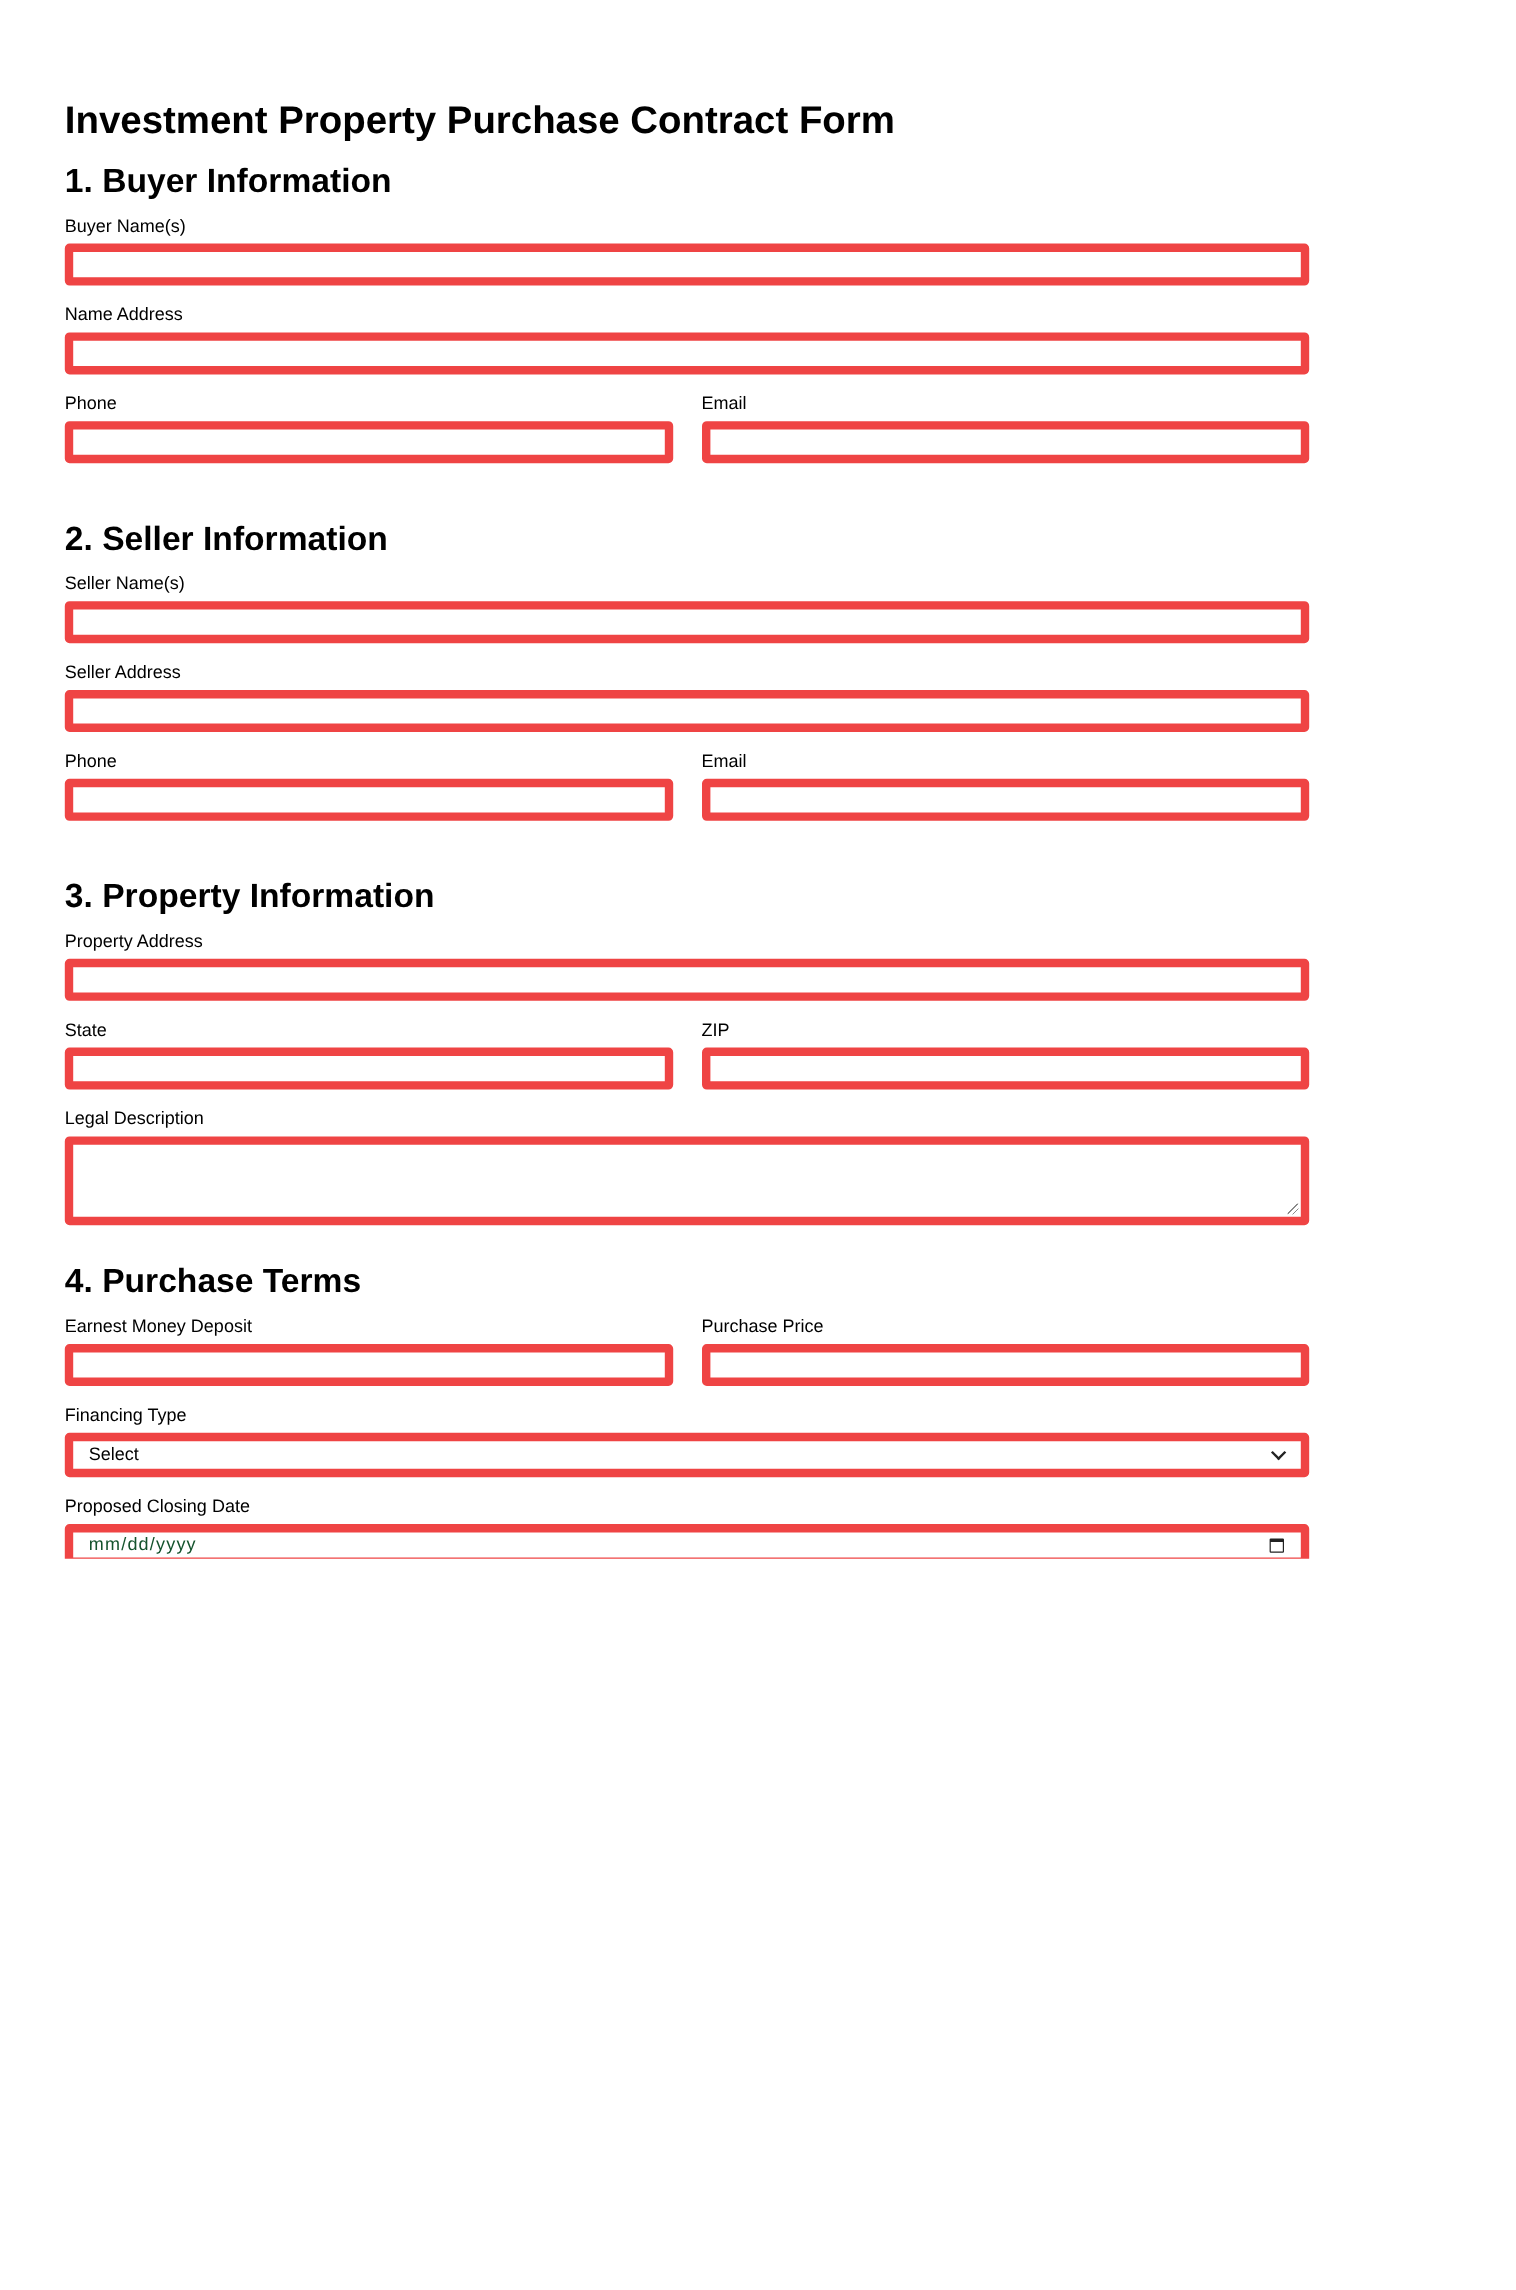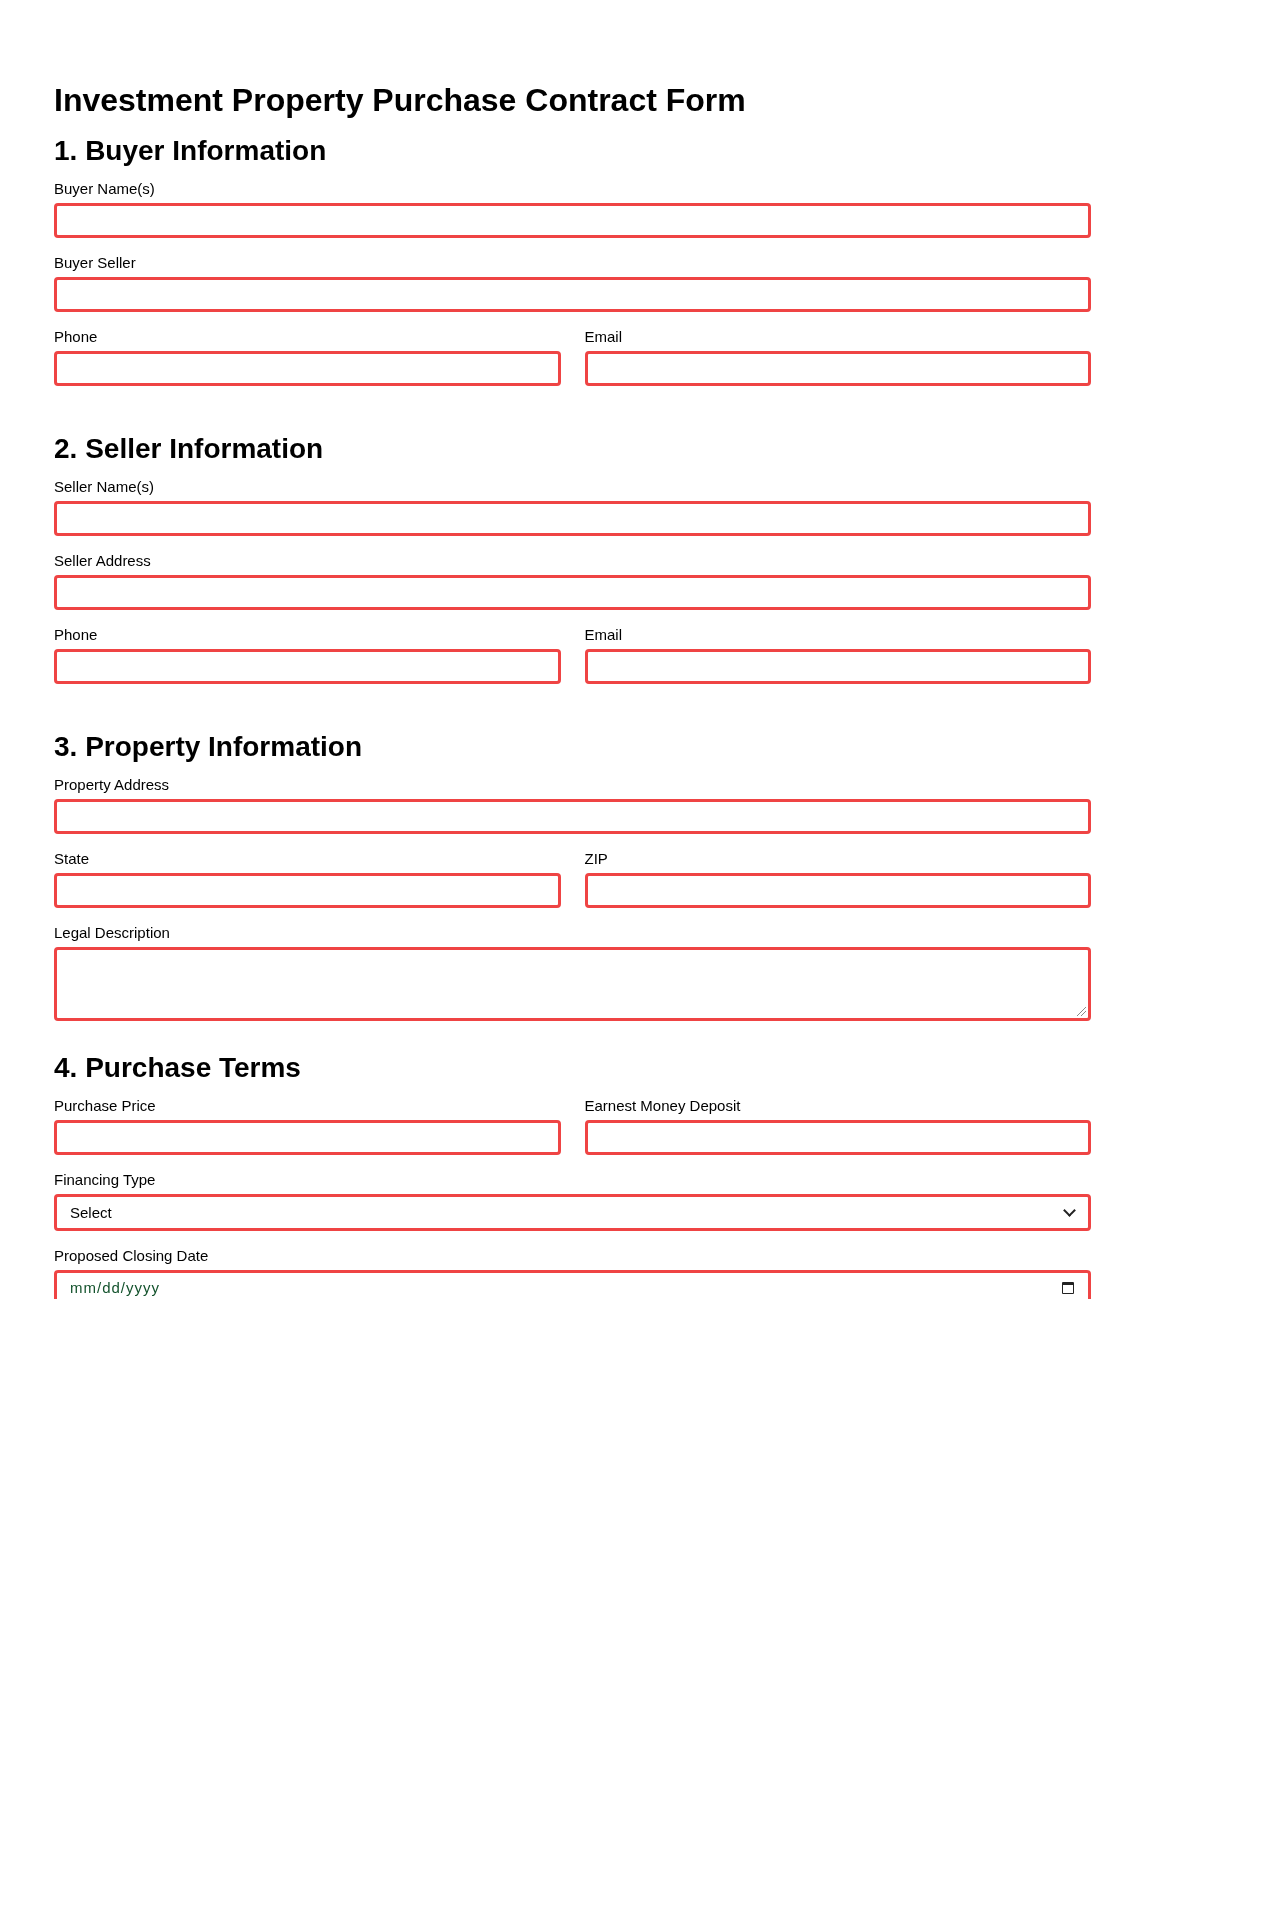--- a/index.html
+++ b/index.html
@@ -21,21 +21,21 @@
   .section:first-of-type h2 { margin-top: 19px; }
   .section h2 + .fields { margin-top: 15px; }
   .field { margin-bottom: 16px; }
   .field label {
     display: block; font-size: 15px; line-height: 18px; margin-bottom: 5px; color: #000;
   }
   .row { display: flex; gap: 24px; }
   .row .field { flex: 1 1 0; min-width: 0; }
   .input {
     box-sizing: border-box; display: block; width: 100%; height: 35px;
-    border: 3px solid #ef4444; border-radius: 4px; background: #fff;
+    border: 7px solid #ef4444; border-radius: 4px; background: #fff;
     font-family: "Liberation Sans", sans-serif; font-size: 15px; padding: 0 12px;
     position: relative;
   }
   .textarea { height: 74px; }
   .resize-handle {
     position: absolute; right: 2px; bottom: 2px; width: 9px; height: 9px;
     background:
       linear-gradient(135deg, transparent 0 45%, #8a8a8a 45% 52%, transparent 52% 70%, #8a8a8a 70% 77%, transparent 77%);
   }
   .select {
@@ -65,21 +65,21 @@
     <h1>Investment Property Purchase Contract Form</h1>
 
     <div class="section">
       <h2>1. Buyer Information</h2>
       <div class="fields">
         <div class="field">
           <label>Buyer Name(s)</label>
           <div class="input"></div>
         </div>
         <div class="field">
-          <label>Buyer Seller</label>
+          <label>Name Address</label>
           <div class="input"></div>
         </div>
         <div class="row">
           <div class="field">
             <label>Phone</label>
             <div class="input"></div>
           </div>
           <div class="field">
             <label>Email</label>
             <div class="input"></div>
@@ -136,25 +136,25 @@
           </div>
         </div>
       </div>
     </div>
 
     <div class="section">
       <h2>4. Purchase Terms</h2>
       <div class="fields">
         <div class="row">
           <div class="field">
-            <label>Purchase Price</label>
+            <label>Earnest Money Deposit</label>
             <div class="input"></div>
           </div>
           <div class="field">
-            <label>Earnest Money Deposit</label>
+            <label>Purchase Price</label>
             <div class="input"></div>
           </div>
         </div>
         <div class="field">
           <label>Financing Type</label>
           <div class="input select">
             <span class="select-value">Select</span>
             <span class="chevron"></span>
           </div>
         </div>

